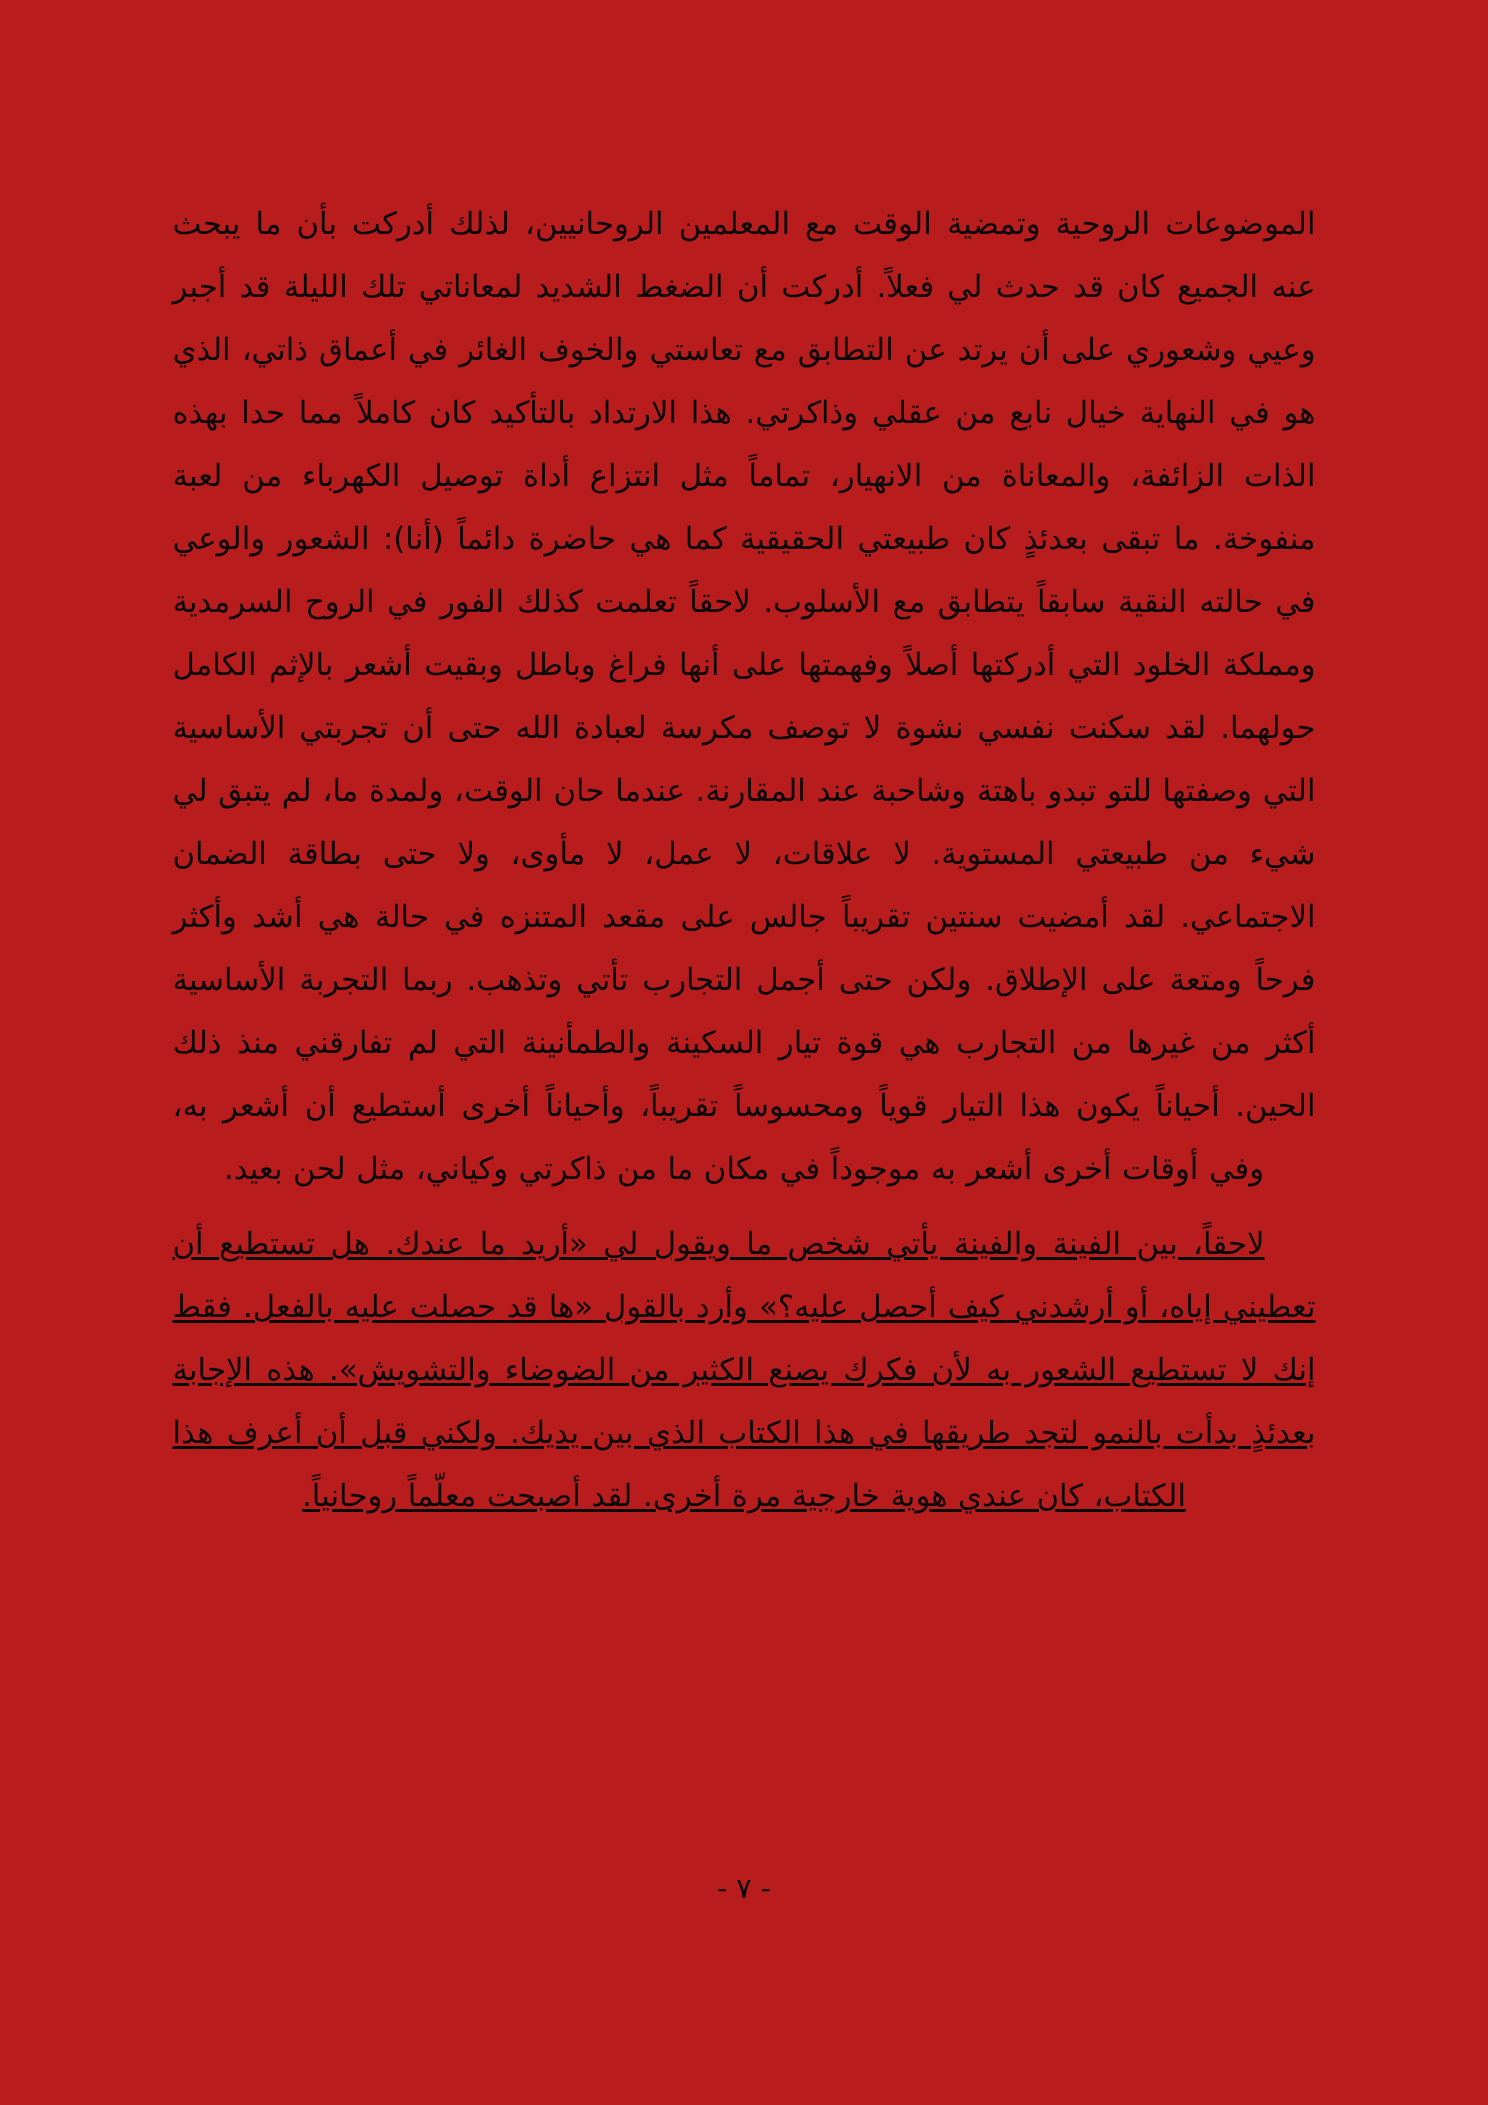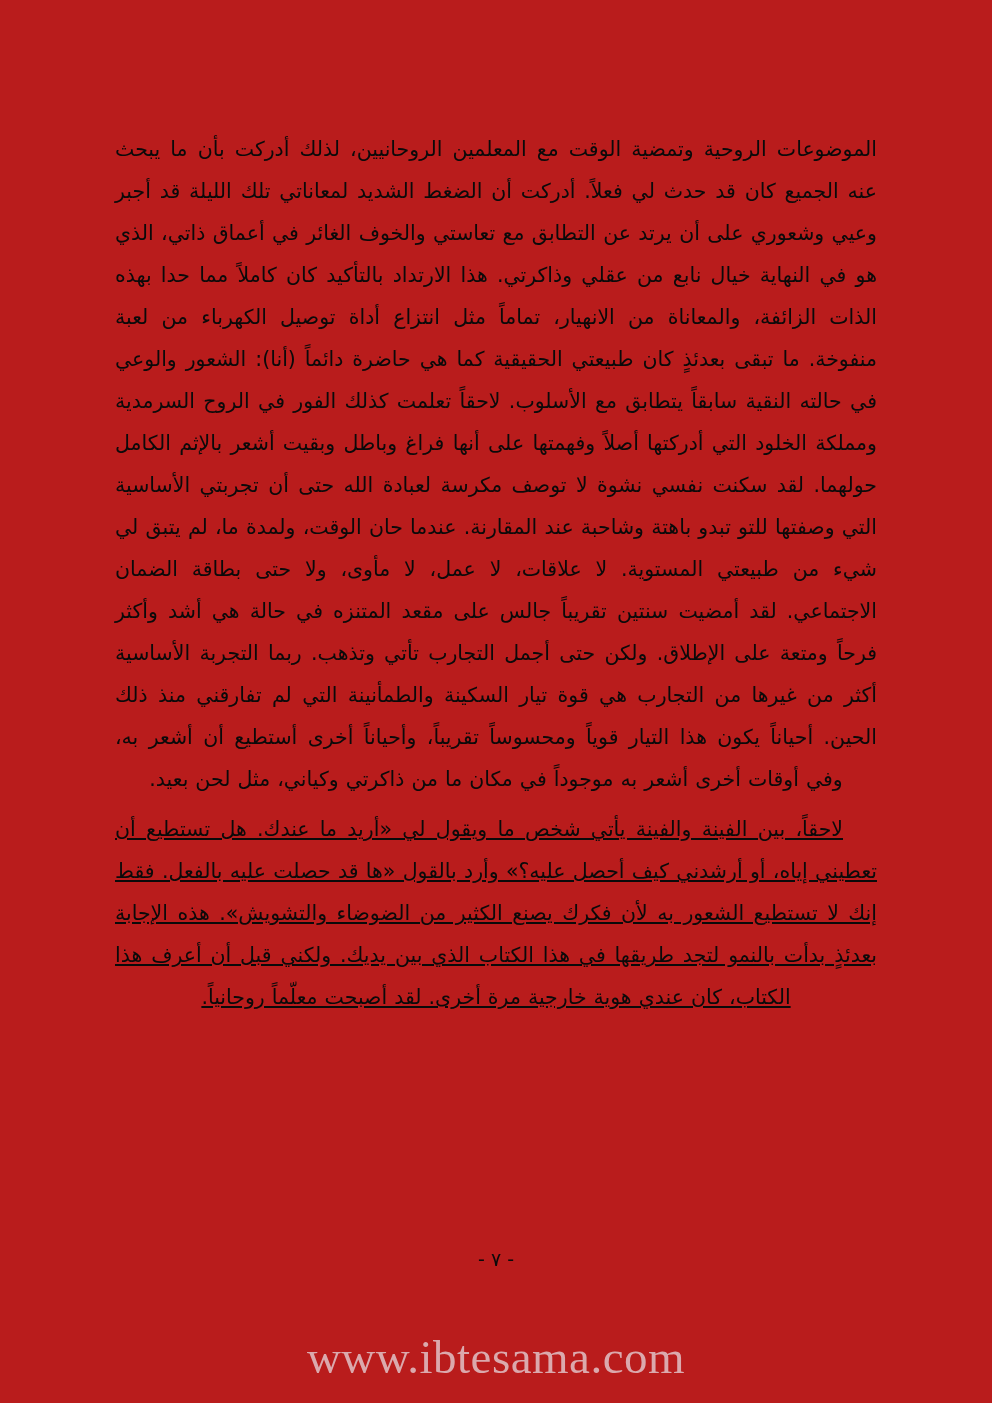--- a/index.html
+++ b/index.html
@@ -82,15 +82,14 @@
 
 <div class="page">
 
   <div class="text-block">
     <p class="para p1">الموضوعات الروحية وتمضية الوقت مع المعلمين الروحانيين، لذلك أدركت بأن ما يبحث عنه الجميع كان قد حدث لي فعلاً. أدركت أن الضغط الشديد لمعاناتي تلك الليلة قد أجبر وعيي وشعوري على أن يرتد عن التطابق مع تعاستي والخوف الغائر في أعماق ذاتي، الذي هو في النهاية خيال نابع من عقلي وذاكرتي. هذا الارتداد بالتأكيد كان كاملاً مما حدا بهذه الذات الزائفة، والمعاناة من الانهيار، تماماً مثل انتزاع أداة توصيل الكهرباء من لعبة منفوخة. ما تبقى بعدئذٍ كان طبيعتي الحقيقية كما هي حاضرة دائماً (أنا): الشعور والوعي في حالته النقية سابقاً يتطابق مع الأسلوب. لاحقاً تعلمت كذلك الفور في الروح السرمدية ومملكة الخلود التي أدركتها أصلاً وفهمتها على أنها فراغ وباطل وبقيت أشعر بالإثم الكامل حولهما. لقد سكنت نفسي نشوة لا توصف مكرسة لعبادة الله حتى أن تجربتي الأساسية التي وصفتها للتو تبدو باهتة وشاحبة عند المقارنة. عندما حان الوقت، ولمدة ما، لم يتبق لي شيء من طبيعتي المستوية. لا علاقات، لا عمل، لا مأوى، ولا حتى بطاقة الضمان الاجتماعي. لقد أمضيت سنتين تقريباً جالس على مقعد المتنزه في حالة هي أشد وأكثر فرحاً ومتعة على الإطلاق. ولكن حتى أجمل التجارب تأتي وتذهب. ربما التجربة الأساسية أكثر من غيرها من التجارب هي قوة تيار السكينة والطمأنينة التي لم تفارقني منذ ذلك الحين. أحياناً يكون هذا التيار قوياً ومحسوساً تقريباً، وأحياناً أخرى أستطيع أن أشعر به، وفي أوقات أخرى أشعر به موجوداً في مكان ما من ذاكرتي وكياني، مثل لحن بعيد.</p>
     <p class="para p2">لاحقاً، بين الفينة والفينة يأتي شخص ما ويقول لي «أريد ما عندك. هل تستطيع أن تعطيني إياه، أو أرشدني كيف أحصل عليه؟» وأرد بالقول «ها قد حصلت عليه بالفعل. فقط إنك لا تستطيع الشعور به لأن فكرك يصنع الكثير من الضوضاء والتشويش». هذه الإجابة بعدئذٍ بدأت بالنمو لتجد طريقها في هذا الكتاب الذي بين يديك. ولكني قبل أن أعرف هذا الكتاب، كان عندي هوية خارجية مرة أخرى. لقد أصبحت معلّماً روحانياً.</p>
   </div>
 
   <div class="page-number">- ٧ -</div>
 
-  <div class="watermark">www.ibtesama.com</div>
 
 </div>
 
 </body></html>

